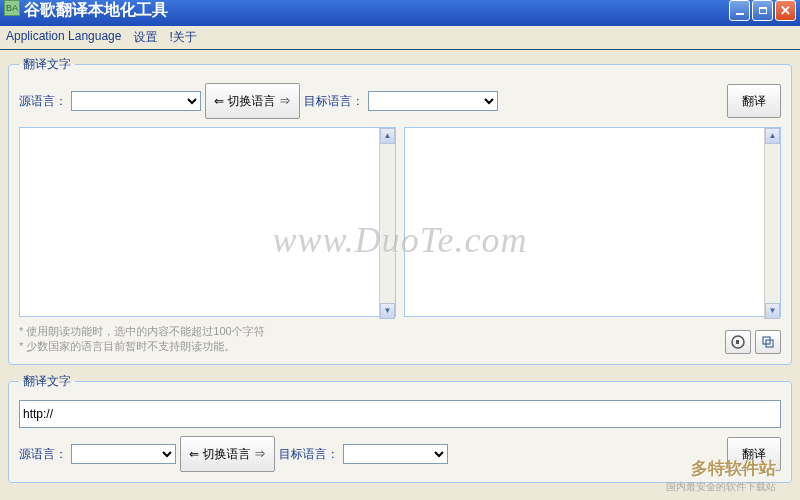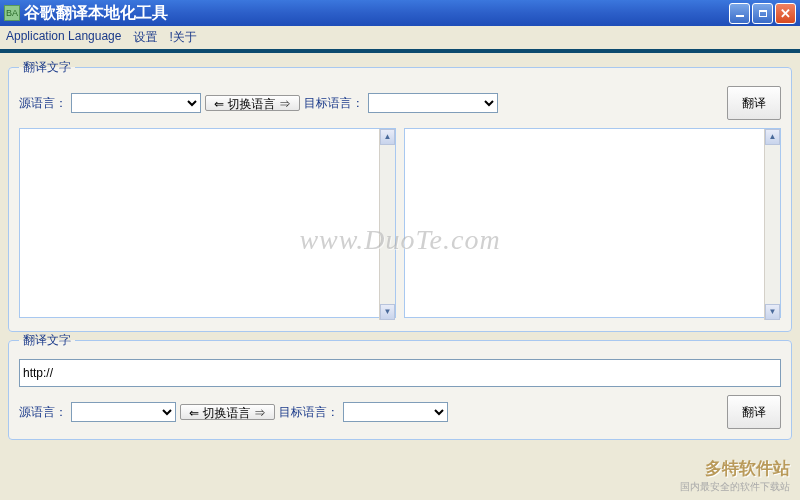--- a/index.html
+++ b/index.html
@@ -1,63 +1,63 @@
 <!DOCTYPE html>
 <html><head>
 <meta charset="utf-8">
 <style>
 * { box-sizing: border-box; margin: 0; padding: 0; }
 body { font-family: "Microsoft YaHei", SimSun, Arial, sans-serif; font-size: 12px; background: #ece9d8; width: 800px; height: 500px; overflow: hidden; }
 
-.titlebar { background: linear-gradient(to bottom, #3b77dd 0%, #2c5fc9 50%, #1e4db8 100%); height: 26px; display: flex; align-items: center; padding: 0 4px; color: white; }
+.titlebar { background: linear-gradient(to bottom, #3b77dd 0%, #2c5fc9 50%, #1e4db8 100%); height: 26px; display: flex; align-items: flex-start; padding: 0 4px; color: white; }
 .titlebar-icon { width: 16px; height: 16px; margin-right: 4px; background: #8fc98f; border: 1px solid #5a9a5a; font-size: 9px; text-align: center; line-height: 14px; color: #2a6a2a; }
 .titlebar-text { flex: 1; font-weight: bold; font-size: 16px; }
 .win-btns { display: flex; gap: 2px; }
 .win-btn { width: 21px; height: 21px; border: 1px solid white; border-radius: 3px; display: flex; align-items: center; justify-content: center; font-family: Arial; font-weight: bold; cursor: pointer; }
 .win-min, .win-max { background: linear-gradient(to bottom, #7ba7e8, #3a6cc8); color: white; }
 .win-close { background: linear-gradient(to bottom, #f08262, #d84a20); color: white; }
 .win-min span { border-bottom: 2px solid white; width: 8px; display: block; margin-top: 6px; }
 .win-max span { border: 1px solid white; width: 8px; height: 7px; display: block; border-top-width: 2px; }
 .win-close { font-size: 13px; }
 
-.menubar { background: #ece9d8; padding: 3px 6px; display: flex; gap: 12px; border-bottom: 4px solid #0c4a6e; }
+.menubar { background: #ece9d8; padding: 3px 6px; display: flex; gap: 12px; border-bottom: 1px solid #0c4a6e; }
 .menu-item { color: #1a3a8a; cursor: pointer; }
 
 .content { padding: 6px 8px; }
 
-fieldset { border: 1px solid #a8c8f0; border-radius: 4px; padding: 10px; margin-bottom: 0; background: #f4f3ee; }
+fieldset { border: 1px solid #a8c8f0; border-radius: 4px; padding: 10px; margin-bottom: 8px; background: #f4f3ee; }
 legend { color: #1a3a8a; padding: 0 4px; font-size: 12px; }
 
 .row { display: flex; align-items: center; gap: 4px; margin-bottom: 8px; }
 .label { color: #1a3a8a; }
 
 select { height: 20px; border: 1px solid #7f9db9; background: white; font-size: 12px; }
 .combo-md { width: 130px; }
 .combo-sm { width: 105px; }
 
-.swap-btn { height: 16px; border: 1px solid #999; background: linear-gradient(to bottom, #fefefe, #e8e8e8); padding: 0 8px; font-size: 12px; cursor: pointer; border-radius: 2px; font-family: inherit; }
+.swap-btn { height: 36px; border: 1px solid #999; background: linear-gradient(to bottom, #fefefe, #e8e8e8); padding: 0 8px; font-size: 12px; cursor: pointer; border-radius: 2px; font-family: inherit; }
 
 .translate-btn { height: 34px; border: 1px solid #999; background: linear-gradient(to bottom, #fefefe, #e8e8e8); padding: 0 14px; font-size: 12px; cursor: pointer; border-radius: 2px; font-family: inherit; margin-left: auto; }
 
 .textareas { display: flex; gap: 8px; }
 .ta-wrap { flex: 1; position: relative; }
 textarea { width: 100%; height: 190px; border: 1px solid #a8c8f0; resize: none; font-family: inherit; font-size: 12px; padding: 2px; background: white; }
 .scrollbar-fake { position: absolute; right: 1px; top: 1px; bottom: 1px; width: 16px; background: #f0f0eb; border-left: 1px solid #d4d0c8; }
 .sb-btn { height: 16px; background: linear-gradient(to bottom, #e8ecf8, #c8d4ec); border: 1px solid #b8c4dc; font-size: 8px; text-align: center; line-height: 14px; color: #4a6a9a; }
 .sb-btn.bot { position: absolute; bottom: 0; left: 0; right: 0; }
 
 .hints { color: #999; font-size: 11px; line-height: 15px; margin-top: 4px; display: flex; }
 .hints-text { flex: 1; }
 .icon-btns { display: flex; gap: 4px; align-items: flex-end; }
 .icon-btn { width: 26px; height: 24px; border: 1px solid #999; background: linear-gradient(to bottom, #fefefe, #e8e8e8); border-radius: 2px; cursor: pointer; display: flex; align-items: center; justify-content: center; }
 
 .url-input { width: 100%; height: 28px; border: 1px solid #7f9db9; padding: 0 3px; font-family: inherit; font-size: 12px; margin-bottom: 8px; }
 
-.watermark { position: absolute; left: 50%; top: 48%; transform: translate(-50%, -50%); font-size: 28px; color: rgba(170,170,170,0.55); font-family: Georgia, serif; font-style: italic; pointer-events: none; letter-spacing: 1px; text-shadow: 1px 1px 0 rgba(255,255,255,0.6); }
-.wm2 { position: absolute; right: 10px; bottom: 6px; text-align: right; pointer-events: none; }
+.watermark { position: absolute; left: 50%; top: 48%; transform: translate(-50%, -50%); font-size: 36px; color: rgba(170,170,170,0.55); font-family: Georgia, serif; font-style: italic; pointer-events: none; letter-spacing: 1px; text-shadow: 1px 1px 0 rgba(255,255,255,0.6); }
+.wm2 { position: absolute; right: 24px; bottom: 6px; text-align: right; pointer-events: none; }
 .wm2-title { font-size: 17px; font-weight: bold; color: #b99a5a; text-shadow: 1px 1px 0 white; }
 .wm2-sub { font-size: 10px; color: #aaa; padding-left: 11px; }
 </style>
 </head>
 <body>
 
 <div class="titlebar">
   <div class="titlebar-icon">BA</div>
   <div class="titlebar-text">谷歌翻译本地化工具</div>
   <div class="win-btns">
@@ -98,20 +98,40 @@
         </div>
       </div>
       <div class="ta-wrap">
         <textarea style=""></textarea>
         <div class="scrollbar-fake">
           <div class="sb-btn">▲</div>
           <div class="sb-btn bot">▼</div>
         </div>
       </div>
     </div>
+    <div class="hints">
+      <div class="hints-text">
+        <div>* 使用朗读功能时，选中的内容不能超过100个字符</div>
+        <div>* 少数国家的语言目前暂时不支持朗读功能。</div>
+      </div>
+      <div class="icon-btns">
+        <div class="icon-btn">
+          <svg width="14" height="14" viewBox="0 0 14 14">
+              <circle cx="7" cy="7" r="6" fill="none" stroke="#555" stroke-width="1.5"></circle>
+              <path d="M5 5 L5 9 L8 9 L8 5 Z" fill="#555"></path>
+            </svg>
+        </div>
+        <div class="icon-btn">
+          <svg width="14" height="14" viewBox="0 0 14 14">
+              <rect x="2" y="2" width="7" height="7" fill="none" stroke="#4a6a9a" stroke-width="1.2"></rect>
+              <rect x="5" y="5" width="7" height="7" fill="none" stroke="#4a6a9a" stroke-width="1.2"></rect>
+            </svg>
+        </div>
+      </div>
+    </div>
   </fieldset>
 
   <fieldset>
     <legend>翻译文字</legend>
     <input class="url-input" type="text" value="http://" style="">
     <div class="row" style="margin-bottom:0">
       <span class="label">源语言：</span>
       <select class="combo-sm"></select>
       <button class="swap-btn">⇐ 切换语言 ⇒</button>
       <span class="label">目标语言：</span>

